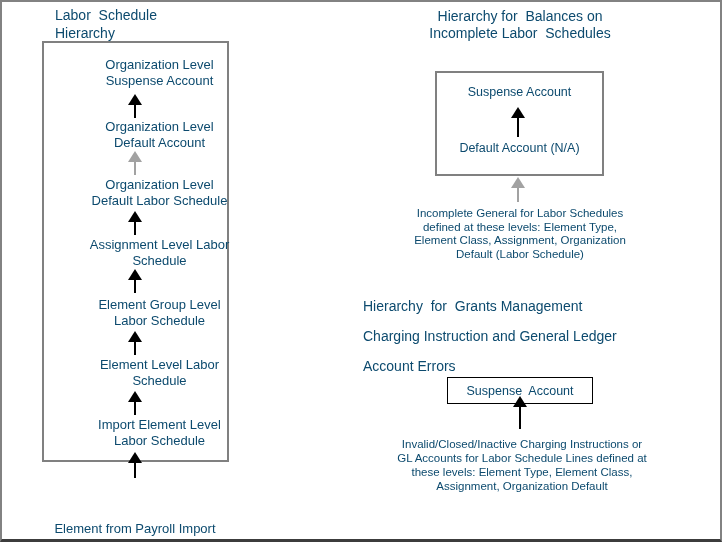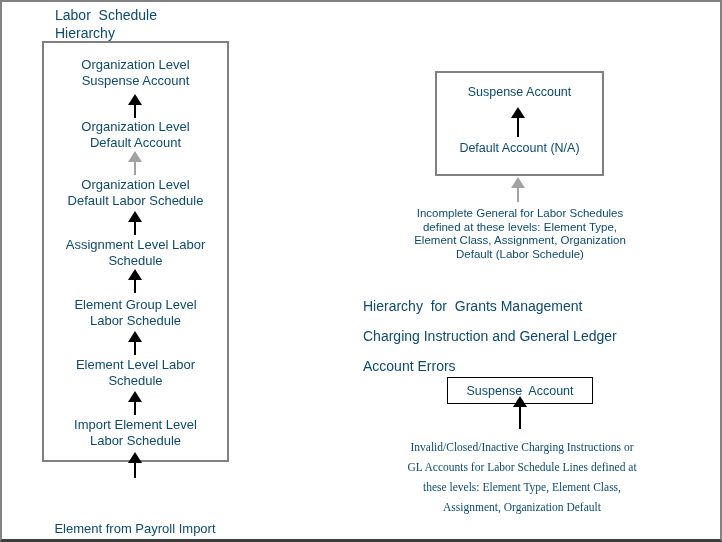--- a/index.html
+++ b/index.html
@@ -22,21 +22,21 @@
   .panel-title-center{font-size:14px;line-height:17px;text-align:center;}
   .panel-title2{font-size:14px;line-height:30px;}
 
   
   .hier-box{
     position:absolute;left:40px;top:39px;width:187px;height:421px;
     border:2px solid #808080;box-sizing:border-box;background:#fff;
   }
   .level-label{
     position:absolute;left:0;width:100%;
-    text-align:center;font-size:13px;line-height:16px;
+    text-align:center;font-size:13px;line-height:16px;padding-left:24px;
   }
 
   
   .bal-box{
     position:absolute;left:433px;top:69px;width:169px;height:105px;
     border:2px solid #808080;box-sizing:border-box;background:#fff;
   }
   .bal-label{
     position:absolute;left:0;width:100%;
     text-align:center;font-size:12.5px;line-height:15px;
@@ -48,21 +48,21 @@
     border:1px solid #000;box-sizing:border-box;background:#fff;
     display:flex;align-items:center;justify-content:center;
     font-size:12.5px;
   }
 
   
   .caption{
     font-size:11.5px;text-align:center;
   }
   .caption-1{line-height:13.5px;}
-  .caption-2{line-height:20px;font-family:Liberation Serif, serif;}
+  .caption-2{line-height:14px;}
 
   .source-label{
     font-size:13px;text-align:center;margin-top:40px;
   }
 
   
   .arrow{
     position:absolute;width:14px;
     display:flex;flex-direction:column;align-items:center;
     z-index:2;
@@ -129,20 +129,22 @@
       </div>
   </div>
 
   <div class="arrow c-black" style="left:126px;top:450px;height:26px;z-index:3;">
     <span class="head"></span>
     <span class="tail"></span>
   </div>
 
   <div class="abs source-label pre" style="left:38px;top:479px;width:190px;">Element from Payroll Import</div>
 
+  <div class="abs panel-title-center pre" style="left:398px;top:6px;width:240px;">Hierarchy for  Balances on
+Incomplete Labor  Schedules</div>
 
   <div class="bal-box">
     <div class="bal-label pre" style="top:12px;">Suspense Account</div>
     <div class="arrow c-black" style="left:74px;top:34px;height:30px;">
       <span class="head"></span>
       <span class="tail"></span>
     </div>
     <div class="bal-label pre" style="top:68px;">Default Account (N/A)</div>
   </div>
 

